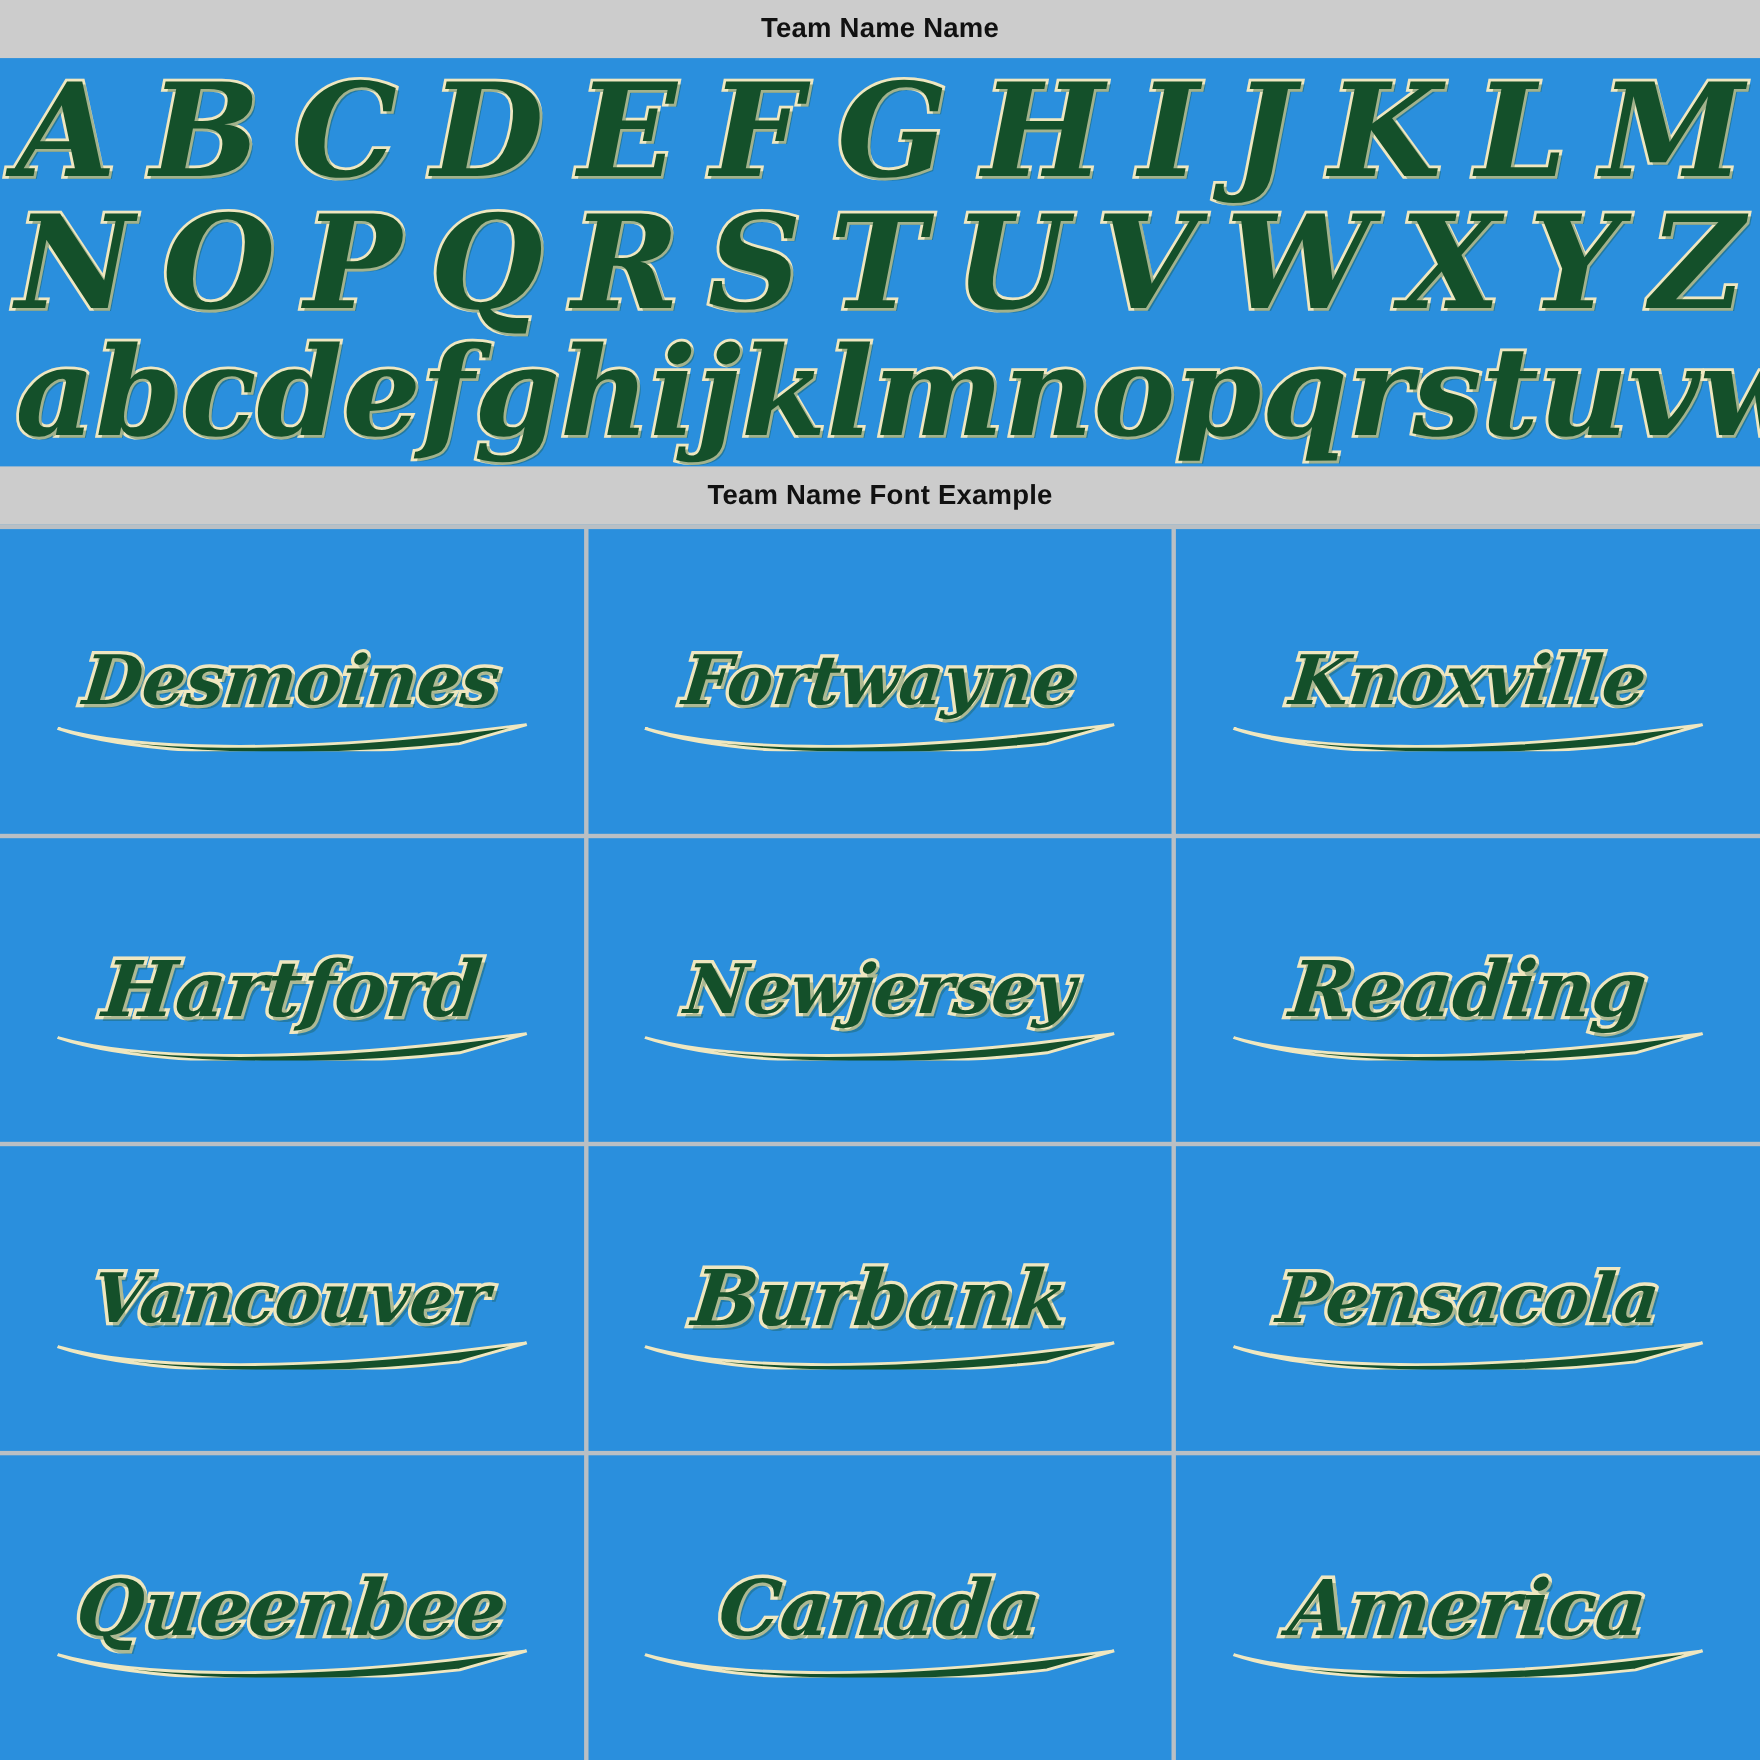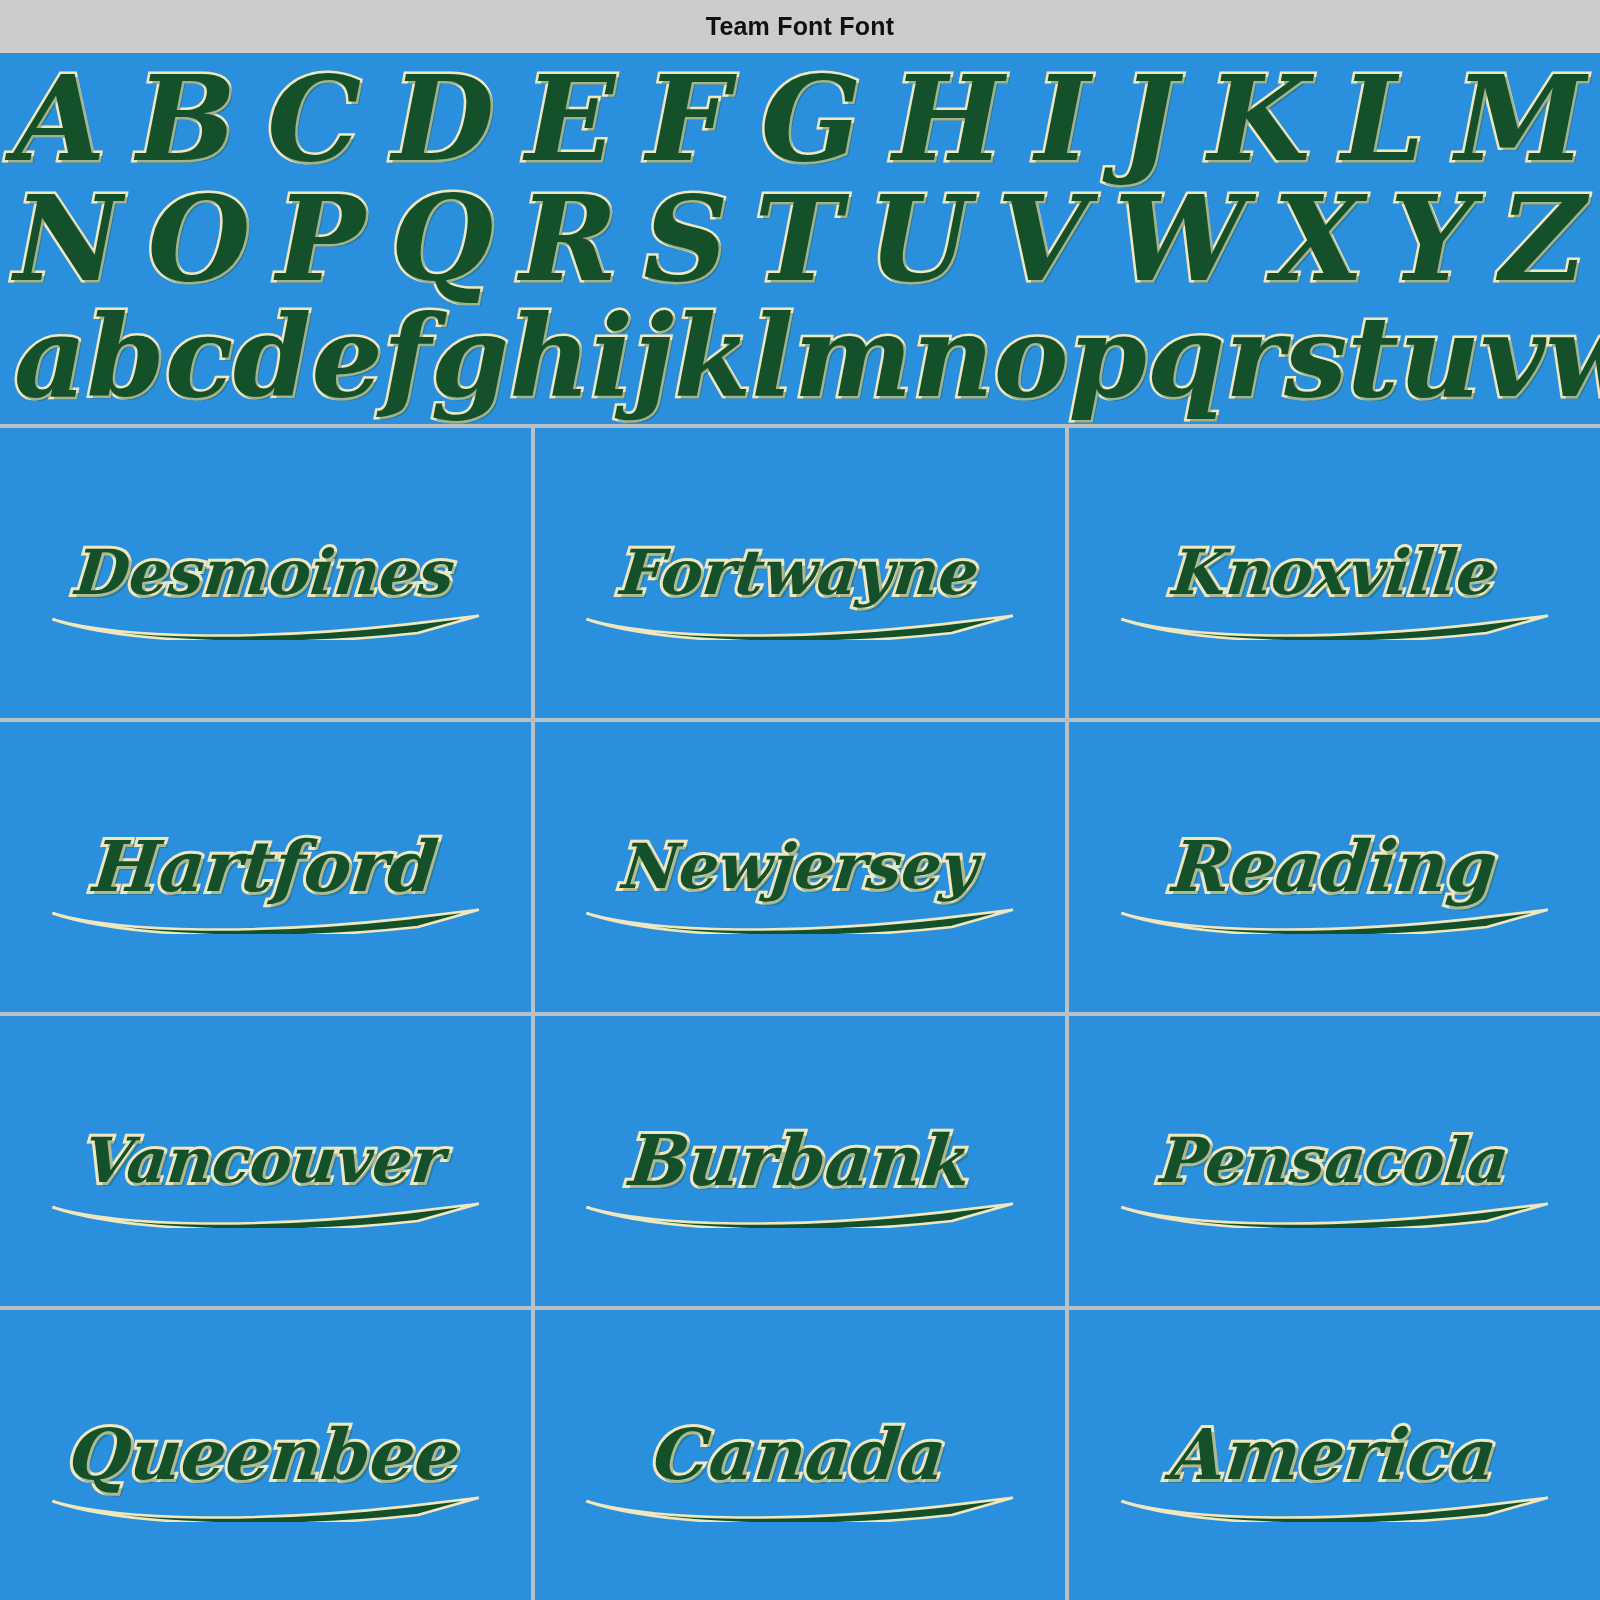--- a/index.html
+++ b/index.html
@@ -103,21 +103,21 @@
     z-index: 1;
     pointer-events: none;
   }
   .swoosh svg { width: 100%; height: 100%; display: block; }
 </style>
 </head>
 <body>
 
 <div class="page">
 
-  <div class="header-bar">Team Font Font</div>
+  <div class="header-bar">Team Name Name</div>
 
   <div class="alphabet-panel">
     <div class="alpha-row row-upper" id="upper1">
         <span class="glyph">A</span>
         <span class="glyph">B</span>
         <span class="glyph">C</span>
         <span class="glyph">D</span>
         <span class="glyph">E</span>
         <span class="glyph">F</span>
         <span class="glyph">G</span>
@@ -163,20 +163,21 @@
         <span class="glyph">q</span>
         <span class="glyph">r</span>
         <span class="glyph">s</span>
         <span class="glyph">t</span>
         <span class="glyph">u</span>
         <span class="glyph">v</span>
         <span class="glyph">w</span>
       </div>
   </div>
 
+  <div class="header-bar">Team Name Font Example</div>
 
   <div class="examples" id="examples-grid">
       <div class="cell">
         <div class="swoosh">
           <svg viewBox="0 0 400 30" preserveAspectRatio="none">
             <path d="M4 6 C 70 30, 200 30, 330 12 L 396 2 L 340 22 C 210 40, 70 34, 4 6 Z" fill="#14502a" stroke="#efe7c0" stroke-width="3"></path>
           </svg>
         </div>
         <div class="team-name long">Desmoines</div>
       </div>

